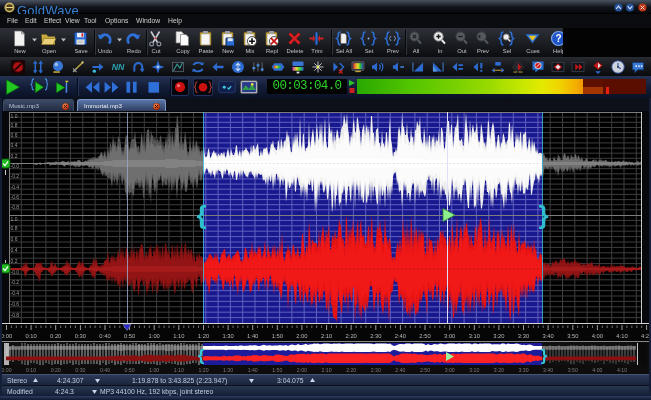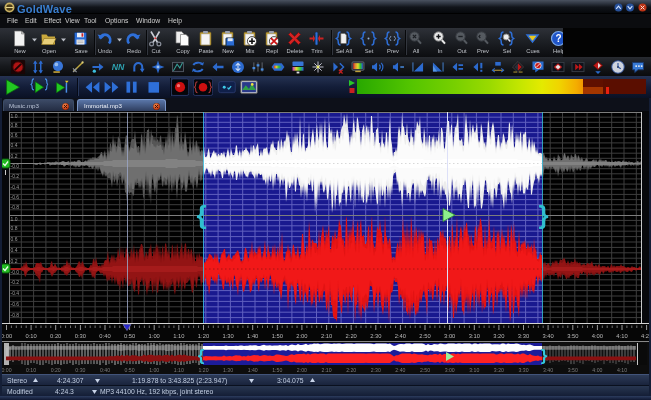--- a/index.html
+++ b/index.html
@@ -1,18 +1,18 @@
 <!DOCTYPE html>
 <html><head><meta charset="utf-8"><style>
 *{margin:0;padding:0;box-sizing:border-box}
 html,body{width:651px;height:400px;overflow:hidden;background:#000;font-family:"Liberation Sans",sans-serif}
 #win{position:absolute;inset:0;background:#000}
 .bar{position:absolute;left:0;width:651px}
 #title{top:0;height:14px;background:linear-gradient(#4a5260 0%,#2b313c 30%,#11141a 55%,#06080b 100%);border-bottom:1px solid #000}
-#title .t{position:absolute;left:17px;top:3px;font-size:11px;font-weight:bold;color:#3a7fd0;letter-spacing:0.2px}
+#title .t{position:absolute;left:17px;top:3px;font-size:13px;font-weight:normal;color:#3a7fd0;letter-spacing:0.2px}
 #menu{top:14px;height:14px;background:#0b0c0f;color:#cfcfcf;font-size:6.8px}
 #menu span{position:absolute;top:3px}
 #tb1{top:28px;height:29px;background:linear-gradient(#2e3138 0%,#1d2025 45%,#0c0d10 100%)}
 #tb2{top:57px;height:19px;background:linear-gradient(#282b31 0%,#16181c 50%,#0a0b0d 100%)}
 #tb3{top:76px;height:22px;background:linear-gradient(#253252 0%,#131d38 50%,#0a1124 100%)}
 #tabs{top:98px;height:13px;background:#0d1019}
 .ibtn{position:absolute;top:1px;width:26px;height:27px;text-align:center}
 .ibtn .lbl{position:absolute;top:19px;width:100%;font-size:5.8px;color:#bfc2c8}
 .ibtn svg{position:absolute;top:1px;left:4px}
 .tab{position:absolute;top:1px;height:12px;border:1px solid #3c4c66;border-bottom:none;border-radius:3px 3px 0 0;font-size:6.2px;color:#b9c3d6}
@@ -468,20 +468,21 @@
           <rect x="1" y="4" width="18" height="12" rx="2" fill="#10204a" stroke="#2a3a6a"></rect>
           <circle cx="7" cy="10" r="1.6" fill="#3ec8e8"></circle>
           <path d="M10.5 10.5l1.5 1.5 2.5-3" stroke="#3ec8e8" stroke-width="1.3" fill="none"></path>
         </svg></div>
       <div style="position:absolute;left:239px;top:1px;transform:scale(0.92)"><svg width="20" height="20" viewBox="0 0 20 20">
           <rect x="1" y="3" width="18" height="14" rx="1.5" fill="#c8ccd4" stroke="#555"></rect>
           <rect x="2.5" y="4.5" width="15" height="11" fill="#2a3a8a"></rect>
           <path d="M2.5 13l4-5 3.5 4 3-6 4.5 7z" fill="#30a048"></path>
           <circle cx="13.5" cy="7" r="1.5" fill="#f0e040"></circle>
         </svg></div>
+      <div style="position:absolute;left:267px;top:3px;width:80px;height:15px;background:#020404;color:#2bd42b;font:12.5px 'Liberation Mono',monospace;text-align:center;line-height:15px;letter-spacing:-0.6px">00:03:04.0</div>
       <svg style="position:absolute;left:348px;top:3px" width="8" height="15" viewBox="0 0 8 15">
         <polygon points="1,1 7,4 1,7" fill="#28c828"></polygon>
         <rect x="1.5" y="9" width="5" height="5" fill="#c82020"></rect>
       </svg>
       <div style="position:absolute;left:357px;top:3px;width:289px;height:15px;background:#180400">
 <div style="position:absolute;left:0;top:0;width:100%;height:100%;background:linear-gradient(90deg,#28a800 0%,#52c400 18%,#78d000 34%,#9ada00 46%,#c2e600 56%,#e4ea00 64%,#f0d400 70%,#f4ac00 76%,#ea7c00 81%,#cc4000 85%,#a02200 88%,#8a1a00 92%,#781600 100%)"></div>
 <div style="position:absolute;left:226px;top:0;width:63px;height:8px;background:#601000"></div>
         <div style="position:absolute;left:226px;top:8px;width:20px;height:7px;background:#a33600"></div>
 <div style="position:absolute;left:246px;top:0;width:43px;height:15px;background:#5a0e00"></div>
 <div style="position:absolute;left:249px;top:8px;width:3px;height:7px;background:#e82010"></div>

